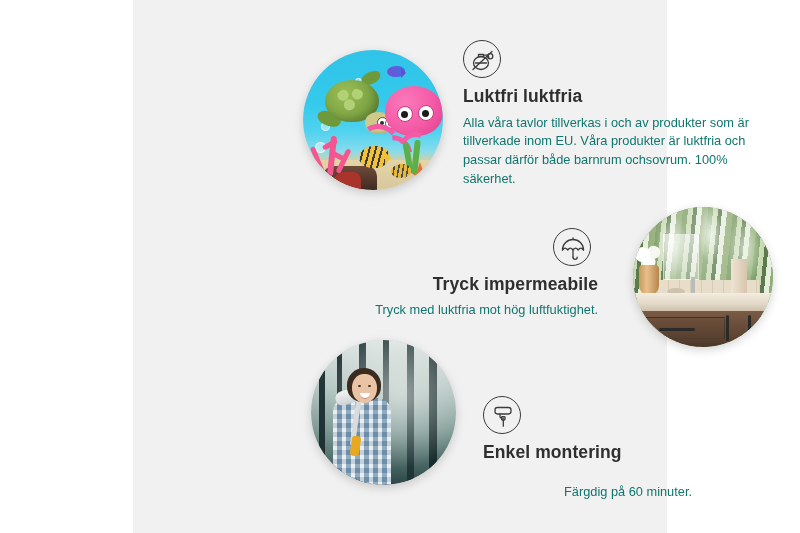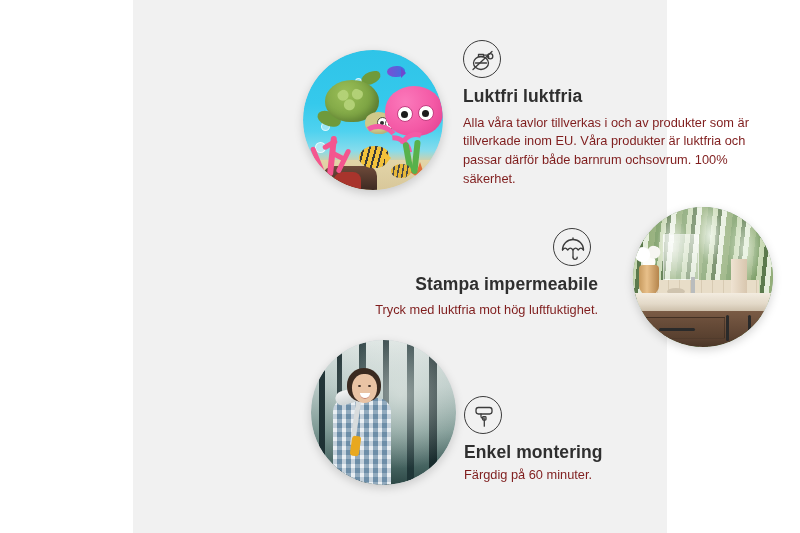--- a/index.html
+++ b/index.html
@@ -305,43 +305,43 @@
   .f-title {
     font-size: 17.5px;
     font-weight: 700;
     color: #2f2f2f;
     letter-spacing: 0.1px;
     margin: 0;
     line-height: 1.25;
   }
   .f-body {
     font-size: 12.8px;
-    color: #7f1d1d;
+    color: #0f766e;
     line-height: 1.45;
     margin: 0;
   }
 
   
   #feat-odour { left: 330px; top: 40px; width: 290px; }
   #feat-odour .icon-circle { left: 0; top: 0; }
   #feat-odour .txt { margin-top: 46px; text-align: left; }
   #feat-odour .f-body { margin-top: 6px; }
 
   
   #feat-water { left: 195px; top: 228px; width: 270px; text-align: right; }
   #feat-water .icon-circle { left: 225px; top: 0; }
   #feat-water .txt { margin-top: 46px; }
   #feat-water .f-title { text-align: right; }
   #feat-water .f-body { margin-top: 5px; text-align: right; }
 
   
-  #feat-mount { left: 331px; top: 396px; width: 290px; }
+  #feat-mount { left: 350px; top: 396px; width: 290px; }
   #feat-mount .icon-circle { left: 0; top: 0; }
   #feat-mount .txt { margin-top: 46px; text-align: left; }
-  #feat-mount .f-body { margin-top: 2px; }
+  #feat-mount .f-body { margin-top: 19px; text-align: center; }
 </style>
 </head>
 <body>
 
 <div class="page">
   <div class="panel">
 
     <div class="disc" id="disc-ocean">
       <div class="disc-inner">
         <div class="ocean-water"></div>
@@ -423,21 +423,21 @@
       <div class="icon-circle">
         <svg width="38" height="38" viewBox="0 0 38 38" fill="none" stroke="#3c3c3c" stroke-width="1.3" stroke-linecap="round" stroke-linejoin="round">
           <path d="M8.5 21 a10.5 10.5 0 0 1 21 0"></path>
           <path d="M8.5 21 q2.6 -3.6 5.25 0 q2.6 -3.6 5.25 0 q2.6 -3.6 5.25 0 q2.6 -3.6 5.25 0"></path>
           <path d="M19 21 v7.2"></path>
           <path d="M19 28.2 a2.1 2.1 0 0 0 4.2 0"></path>
           <path d="M19 10.5 v-1.6"></path>
         </svg>
       </div>
       <div class="txt">
-        <h2 class="f-title">Stampa impermeabile</h2>
+        <h2 class="f-title">Tryck impermeabile</h2>
         <p class="f-body">Tryck med luktfria mot hög luftfuktighet.</p>
       </div>
     </div>
 
     <div class="disc" id="disc-bath">
       <div class="disc-inner">
         <div class="bath-wall"></div>
         <div class="bath-wall-sheen"></div>
         <div class="mirror"></div>
         <div class="bath-splash"></div>

